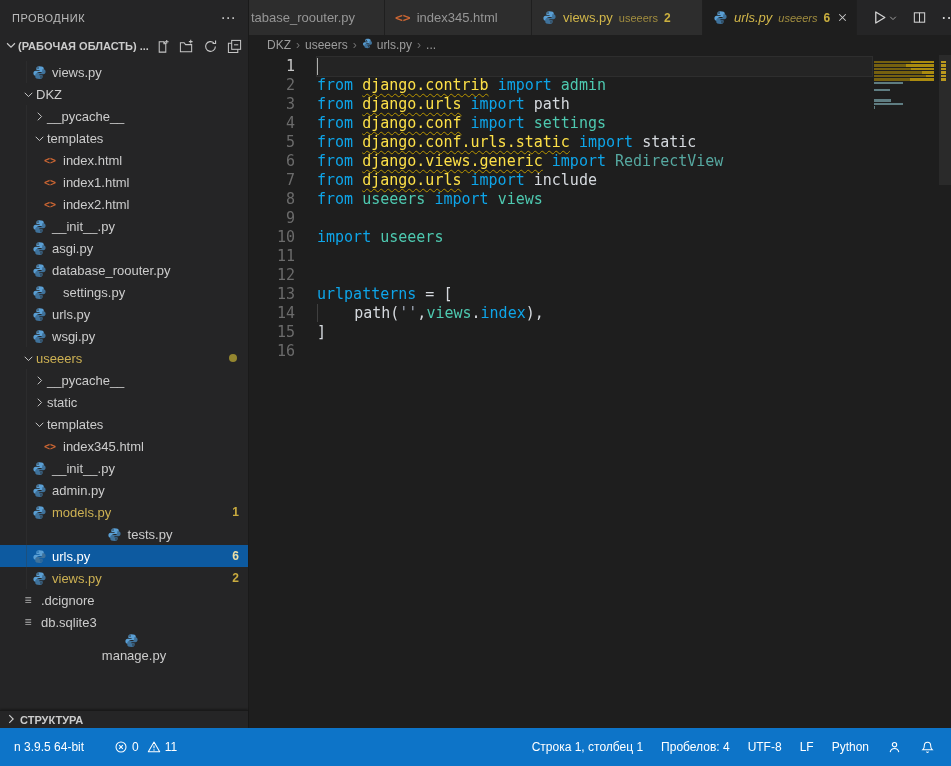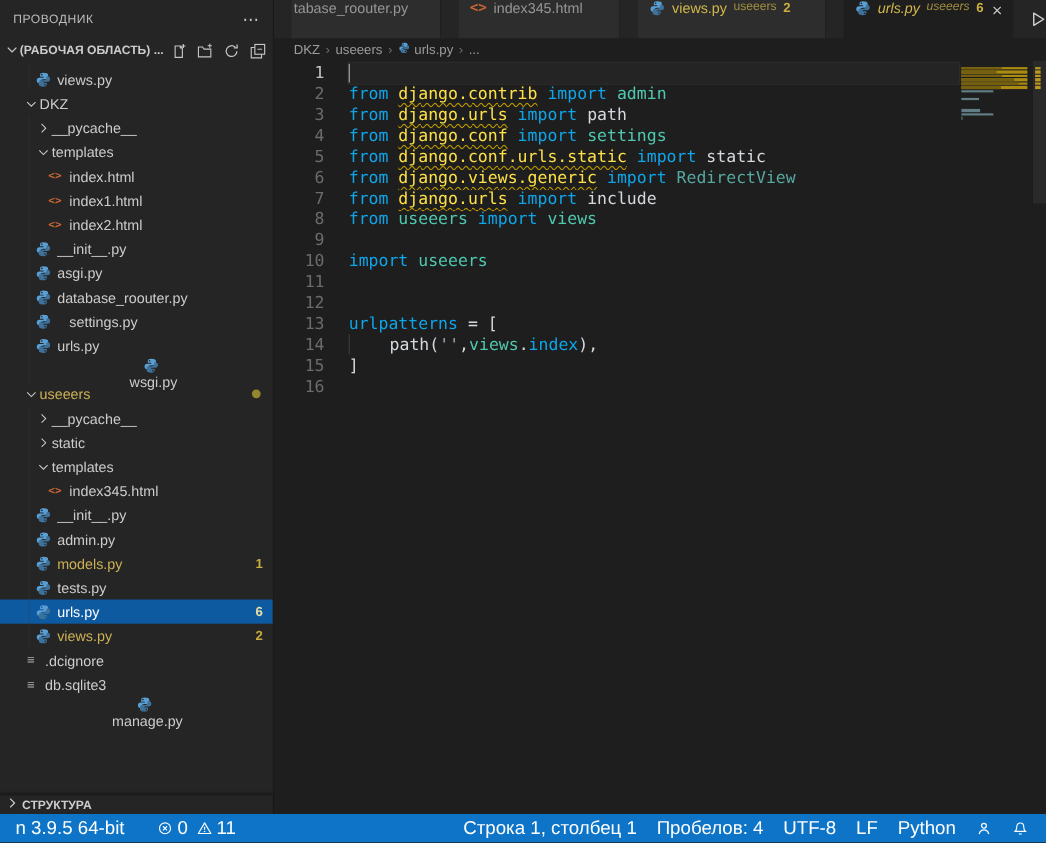--- a/index.html
+++ b/index.html
@@ -34,22 +34,22 @@
   .tree-row .dot { margin-left:auto; margin-right:11px; width:8px; height:8px; border-radius:50%;
     background:#94862f; }
   .html-ic { color:#cc6633; font-weight:bold; font-family:"DejaVu Sans Mono",monospace; }
   .file-ic { color:#b0b0b0; font-size:12px; }
   .outline-head { height:18px; display:flex; align-items:center; gap:2px; padding:0 4px; font-size:11px;
     font-weight:bold; color:#cccccc; border-top:1px solid #191919; box-shadow:0 -1px 2px #00000055; }
 
   
   .main { flex:1; display:flex; flex-direction:column; min-width:0; }
   .tabbar { height:35px; background:#252526; display:flex; align-items:stretch; }
-  .tab { display:flex; gap:6px; padding:0 10px; background:#2d2d2d;
-    border-right:1px solid #1f1f1f; font-size:13px; color:#969696; cursor:pointer; overflow:hidden; flex:none;margin-left:16px; }
+  .tab { display:flex; align-items:center; gap:6px; padding:0 10px; background:#2d2d2d;
+    border-right:1px solid #1f1f1f; font-size:13px; color:#969696; cursor:pointer; overflow:hidden; flex:none; }
   .tab.clip { padding-left:2px; }
   .tab.active { background:#1e1e1e; color:#cccccc; }
   .tab .t-label { white-space:nowrap; }
   .tab.warn .t-label { color:#d2b74a; }
   .tab .t-desc { font-size:11px; color:#8a8a8a; }
   .tab.warn .t-desc { color:#a18d3f; }
   .tab .t-count { font-size:12px; font-weight:bold; color:#cbb03f; }
   .tab.italic .t-label, .tab.italic .t-desc { font-style:italic; }
   .tab .t-close { display:flex; width:18px; height:18px; align-items:center; justify-content:center;
     border-radius:4px; color:#cccccc; }
@@ -86,22 +86,22 @@
   .minimap { position:absolute; right:13px; top:0; width:64px; padding-top:2px; }
   .mm-row { height:2.5px; margin-bottom:1px; position:relative; }
   .mm-row .mm-bar { height:2.5px; background:#5f7d82; }
   .mm-row.warn { background:#ab8b10; }
   .mm-row.warn .mm-bar { background:#756010; }
   .ruler { position:absolute; right:0; top:0; bottom:0; width:12px; background:#1e1e1e; }
   .ruler .slider { position:absolute; top:0; left:0; right:0; height:130px; background:rgba(121,121,121,0.14); }
   .ruler .mark { position:absolute; left:2px; width:5px; height:2.5px; background:#b9981e; }
 
   
-  .statusbar { height:26px; background:#0d74c8; color:#ffffff; display:flex; align-items:center;
-    font-size:17px; padding:0 10px 0 8px; }
+  .statusbar { height:38px; background:#0d74c8; color:#ffffff; display:flex; align-items:center;
+    font-size:12px; padding:0 10px 0 8px; }
   .sb-item { display:flex; align-items:center; gap:4px; padding:0 6px; height:100%; cursor:pointer; }
   .sb-left { display:flex; align-items:center; }
   .sb-right { margin-left:auto; display:flex; align-items:center; gap:6px; }
   .sb-item svg { display:block; }
   .problems { display:flex; align-items:center; gap:4px; margin-left:18px; }
 
   svg { flex:none; }
 </style>
 </head>
 <body>
@@ -240,21 +240,21 @@
           </div>
           <div class="tree-row guided" style="padding-left: 31px;">
             <span class="ficon">
               <svg width="15" height="15" viewBox="0 0 16 16">
                 <path fill="#5a9fd4" d="M7.9 1.2c-2.1 0-3.2.9-3.2 2.1v1.9h3.4v.9H3.9c-1.5 0-2.4 1.1-2.4 2.7 0 1.5.8 2.7 2.3 2.7h1.3V9.7c0-1.4 1.1-2.2 2.6-2.2h2.6c1.2 0 2.2-.9 2.2-2.1V3.3c0-1.2-1.5-2.1-4.6-2.1zM6.4 2.4a.8.8 0 1 1 0 1.6.8.8 0 0 1 0-1.6z"></path>
                 <path fill="#3f729b" d="M8.1 14.8c2.1 0 3.2-.9 3.2-2.1v-1.9H7.9v-.9h4.2c1.5 0 2.4-1.1 2.4-2.7 0-1.5-.8-2.7-2.3-2.7h-1.3v1.8c0 1.4-1.1 2.2-2.6 2.2H5.7c-1.2 0-2.2.9-2.2 2.1v2.1c0 1.2 1.5 2.1 4.6 2.1zm1.5-1.2a.8.8 0 1 1 0-1.6.8.8 0 0 1 0 1.6z"></path>
               </svg>
             </span>
             <span class="t-lbl">urls.py</span>
           </div>
-          <div class="tree-row guided" style="padding-left: 31px; flex-direction: column;">
+          <div class="tree-row guided" style="padding-left: 31px;">
             <span class="ficon">
               <svg width="15" height="15" viewBox="0 0 16 16">
                 <path fill="#5a9fd4" d="M7.9 1.2c-2.1 0-3.2.9-3.2 2.1v1.9h3.4v.9H3.9c-1.5 0-2.4 1.1-2.4 2.7 0 1.5.8 2.7 2.3 2.7h1.3V9.7c0-1.4 1.1-2.2 2.6-2.2h2.6c1.2 0 2.2-.9 2.2-2.1V3.3c0-1.2-1.5-2.1-4.6-2.1zM6.4 2.4a.8.8 0 1 1 0 1.6.8.8 0 0 1 0-1.6z"></path>
                 <path fill="#3f729b" d="M8.1 14.8c2.1 0 3.2-.9 3.2-2.1v-1.9H7.9v-.9h4.2c1.5 0 2.4-1.1 2.4-2.7 0-1.5-.8-2.7-2.3-2.7h-1.3v1.8c0 1.4-1.1 2.2-2.6 2.2H5.7c-1.2 0-2.2.9-2.2 2.1v2.1c0 1.2 1.5 2.1 4.6 2.1zm1.5-1.2a.8.8 0 1 1 0-1.6.8.8 0 0 1 0 1.6z"></path>
               </svg>
             </span>
             <span class="t-lbl">wsgi.py</span>
           </div>
           <div class="tree-row warn" style="padding-left: 20px;">
             <span class="chev">
@@ -316,21 +316,21 @@
           <div class="tree-row warn guided" style="padding-left: 31px;">
             <span class="ficon">
               <svg width="15" height="15" viewBox="0 0 16 16">
                 <path fill="#5a9fd4" d="M7.9 1.2c-2.1 0-3.2.9-3.2 2.1v1.9h3.4v.9H3.9c-1.5 0-2.4 1.1-2.4 2.7 0 1.5.8 2.7 2.3 2.7h1.3V9.7c0-1.4 1.1-2.2 2.6-2.2h2.6c1.2 0 2.2-.9 2.2-2.1V3.3c0-1.2-1.5-2.1-4.6-2.1zM6.4 2.4a.8.8 0 1 1 0 1.6.8.8 0 0 1 0-1.6z"></path>
                 <path fill="#3f729b" d="M8.1 14.8c2.1 0 3.2-.9 3.2-2.1v-1.9H7.9v-.9h4.2c1.5 0 2.4-1.1 2.4-2.7 0-1.5-.8-2.7-2.3-2.7h-1.3v1.8c0 1.4-1.1 2.2-2.6 2.2H5.7c-1.2 0-2.2.9-2.2 2.1v2.1c0 1.2 1.5 2.1 4.6 2.1zm1.5-1.2a.8.8 0 1 1 0-1.6.8.8 0 0 1 0 1.6z"></path>
               </svg>
             </span>
             <span class="t-lbl">models.py</span>
             <span class="badge">1</span>
           </div>
-          <div class="tree-row guided" style="padding-left: 31px;">
+          <div class="tree-row guided" style="padding-left: 31px; justify-content: center;">
             <span class="ficon">
               <svg width="15" height="15" viewBox="0 0 16 16">
                 <path fill="#5a9fd4" d="M7.9 1.2c-2.1 0-3.2.9-3.2 2.1v1.9h3.4v.9H3.9c-1.5 0-2.4 1.1-2.4 2.7 0 1.5.8 2.7 2.3 2.7h1.3V9.7c0-1.4 1.1-2.2 2.6-2.2h2.6c1.2 0 2.2-.9 2.2-2.1V3.3c0-1.2-1.5-2.1-4.6-2.1zM6.4 2.4a.8.8 0 1 1 0 1.6.8.8 0 0 1 0-1.6z"></path>
                 <path fill="#3f729b" d="M8.1 14.8c2.1 0 3.2-.9 3.2-2.1v-1.9H7.9v-.9h4.2c1.5 0 2.4-1.1 2.4-2.7 0-1.5-.8-2.7-2.3-2.7h-1.3v1.8c0 1.4-1.1 2.2-2.6 2.2H5.7c-1.2 0-2.2.9-2.2 2.1v2.1c0 1.2 1.5 2.1 4.6 2.1zm1.5-1.2a.8.8 0 1 1 0-1.6.8.8 0 0 1 0 1.6z"></path>
               </svg>
             </span>
             <span class="t-lbl">tests.py</span>
           </div>
           <div class="tree-row sel guided" style="padding-left: 31px;">
             <span class="ficon">

